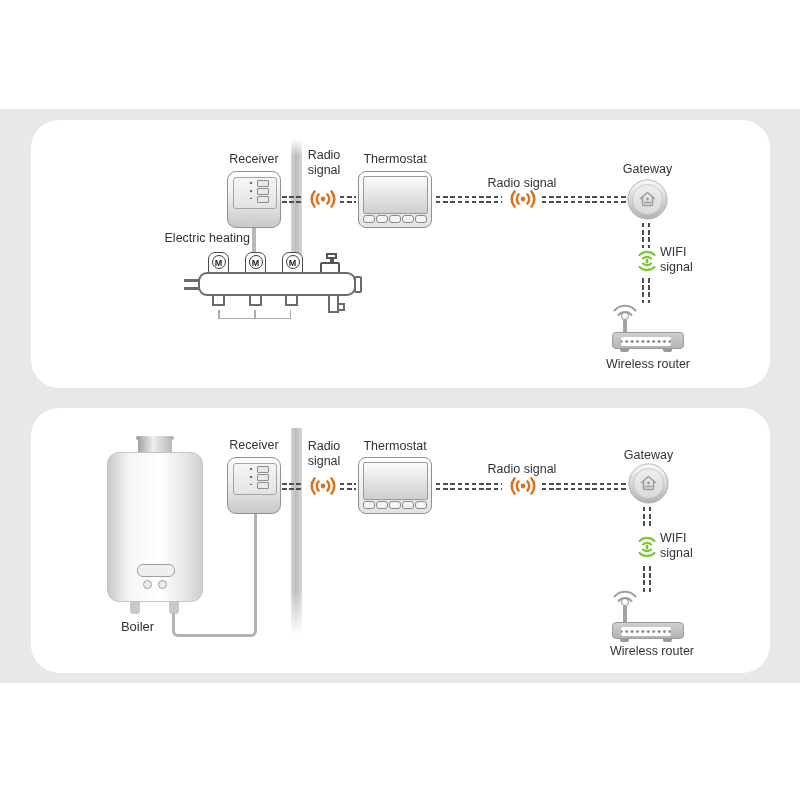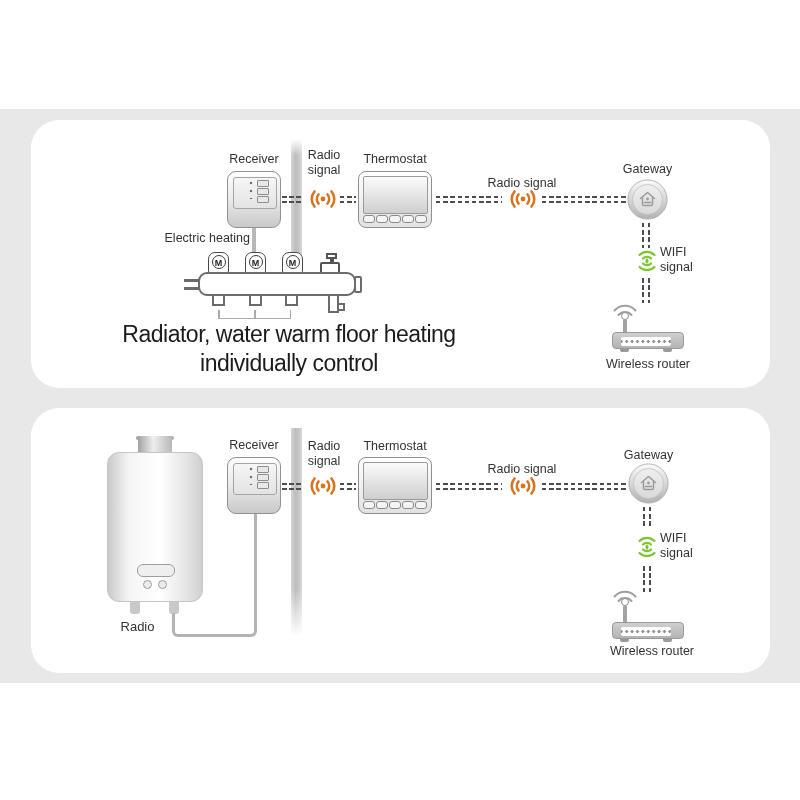--- a/index.html
+++ b/index.html
@@ -242,40 +242,36 @@
   <div class="mf-port" style="left:249px;"></div>
   <div class="mf-port" style="left:285px;"></div>
   <div class="mf-drain"></div>
   <div class="mf-drain-nub"></div>
   <div class="bracket">
     <i style="left:0;"></i>
       <i style="left:36px;"></i>
       <i style="left:71.5px;"></i>
   </div>
 
-  <div class="caption">
-    <div>Radiator, water warm floor heating</div>
-    <div>individually control</div>
-  </div>
 
   <div class="panel" id="panel2"></div>
 
   <div class="pipe fade-bottom" style="left:291px;top:428px;height:212px;"></div>
 
   <div class="chimney-rim"></div>
   <div class="chimney"></div>
   <div class="b-leg" style="left:130px;"></div>
   <div class="b-leg" style="left:169px;"></div>
   <div class="cable-u"></div>
   <div class="cable-v"></div>
   <div class="boiler"></div>
   <div class="b-slot"></div>
   <div class="b-knob" style="left:143px;"></div>
   <div class="b-knob" style="left:158px;"></div>
-  <div class="lbl" style="left:100px;top:619px;width:75px;font-size:13px;">Radio</div>
+  <div class="lbl" style="left:100px;top:619px;width:75px;font-size:13px;">Boiler</div>
 
   <div class="lbl" style="left:227px;top:438px;width:54px;">Receiver</div>
   <div class="receiver" style="left:227px;top:457px;">
     <div class="rcv-screen"></div>
     <div class="rcv-dots"></div>
     <div class="rcv-bar" style="top:8px;"></div>
     <div class="rcv-bar" style="top:16px;"></div>
     <div class="rcv-bar" style="top:24px;"></div>
   </div>
 

